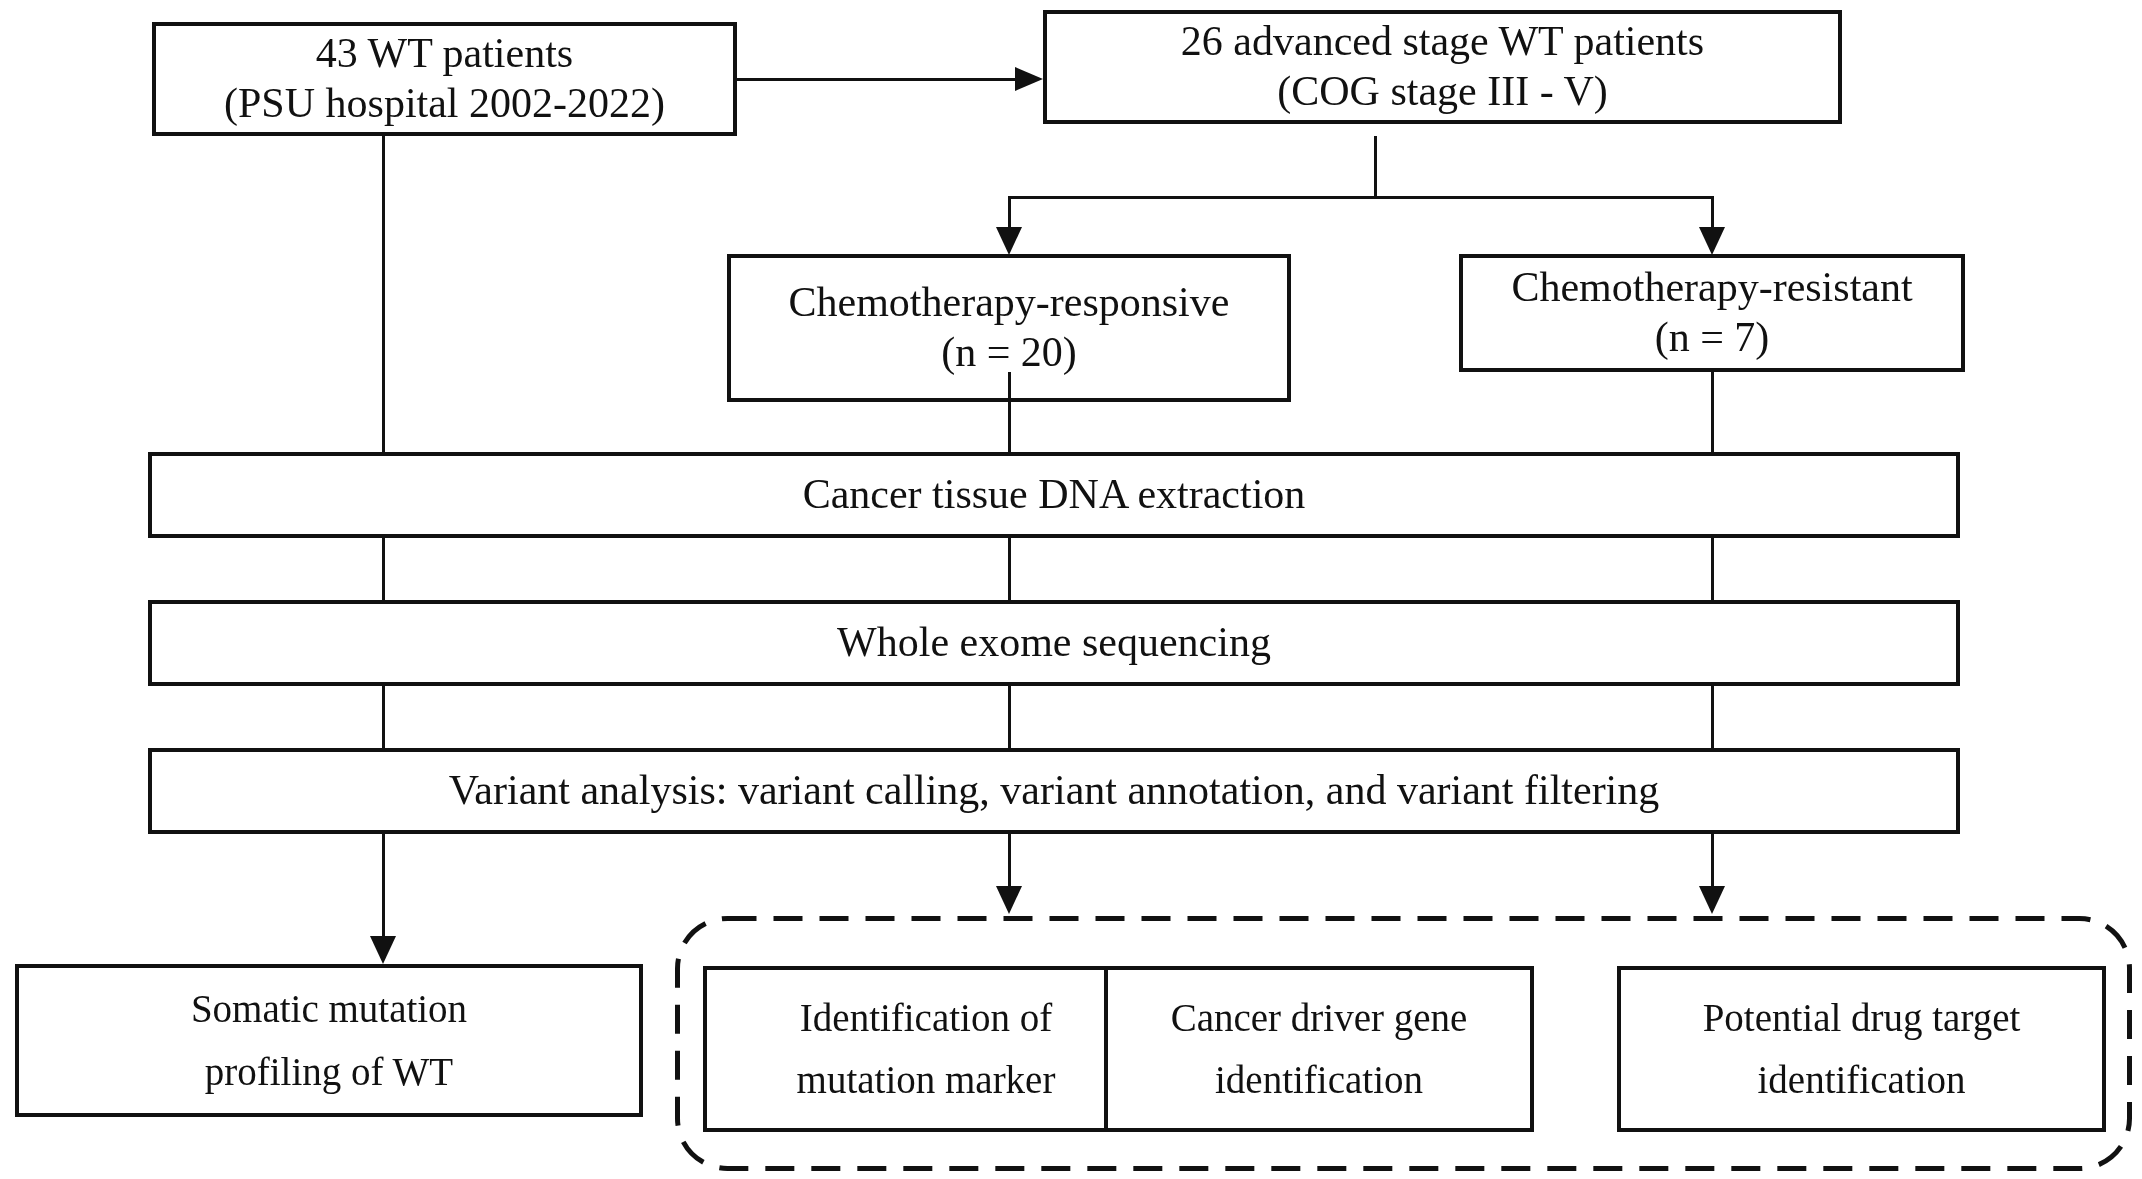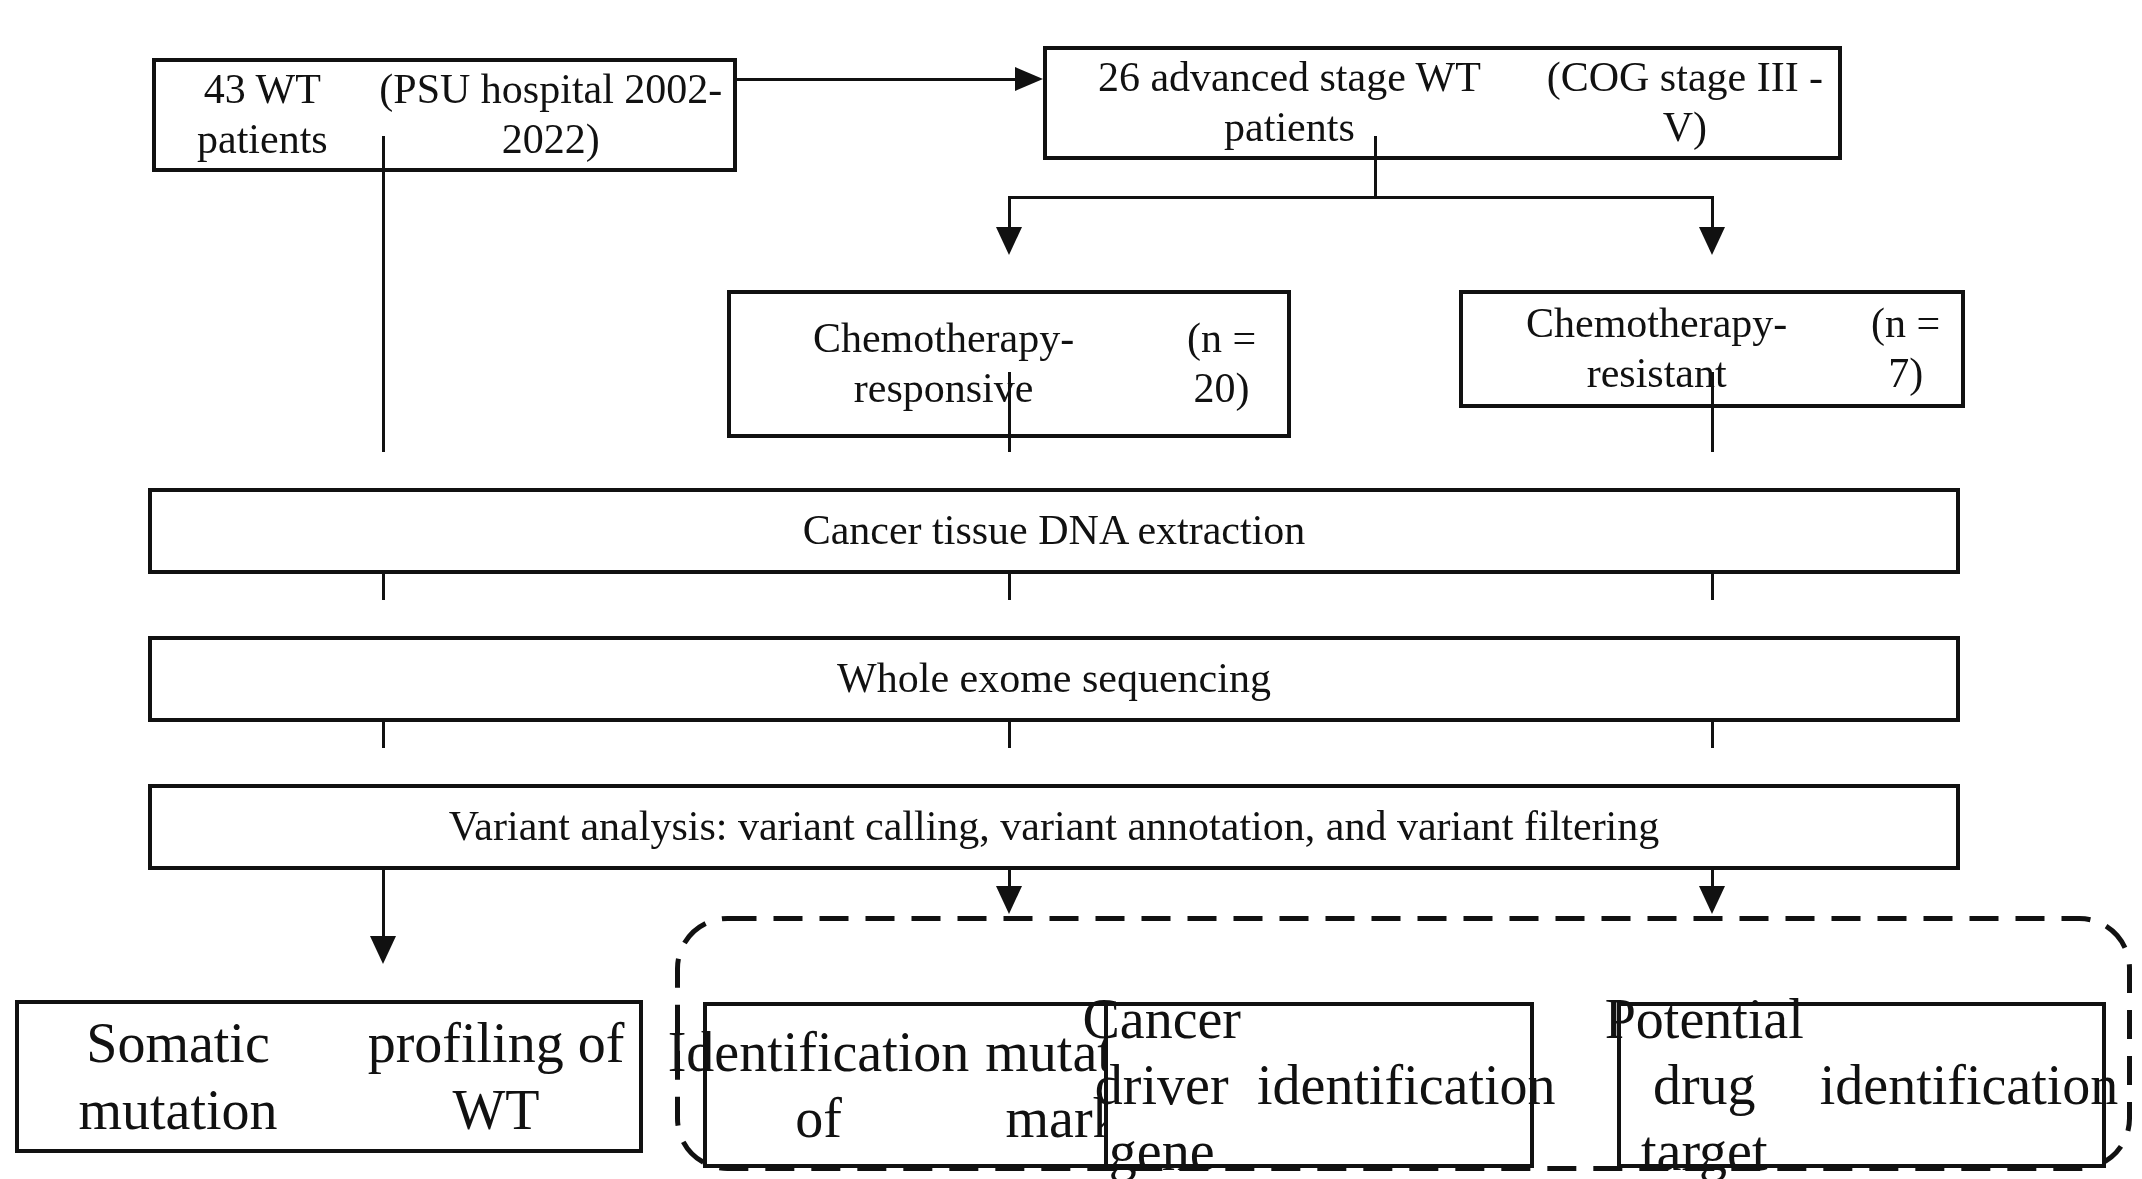--- a/index.html
+++ b/index.html
@@ -10,29 +10,28 @@
     font-family:"Liberation Serif","DejaVu Serif",serif;
     color:#111111;
     overflow:hidden;
   }
   .box{
     position:absolute;
     box-sizing:border-box;
     border:4px solid #111111;
     background:#ffffff;
     display:flex;
-    flex-direction:row;
+    flex-direction:column;
     align-items:center;
     justify-content:center;
     text-align:center;
     font-size:42px;
     line-height:1.18;
-    margin-top:36px;
   }
-  .box.big{font-size:56px;gap:16px;}
+  .box.big{font-size:39px;gap:16px;}
   .hline,.vline{position:absolute;background:#111111;}
   .hline{height:3px;}
   .vline{width:3px;}
   .arrow-down{
     position:absolute;width:0;height:0;
     border-left:13px solid transparent;
     border-right:13px solid transparent;
     border-top:28px solid #111111;
   }
   .arrow-right{

